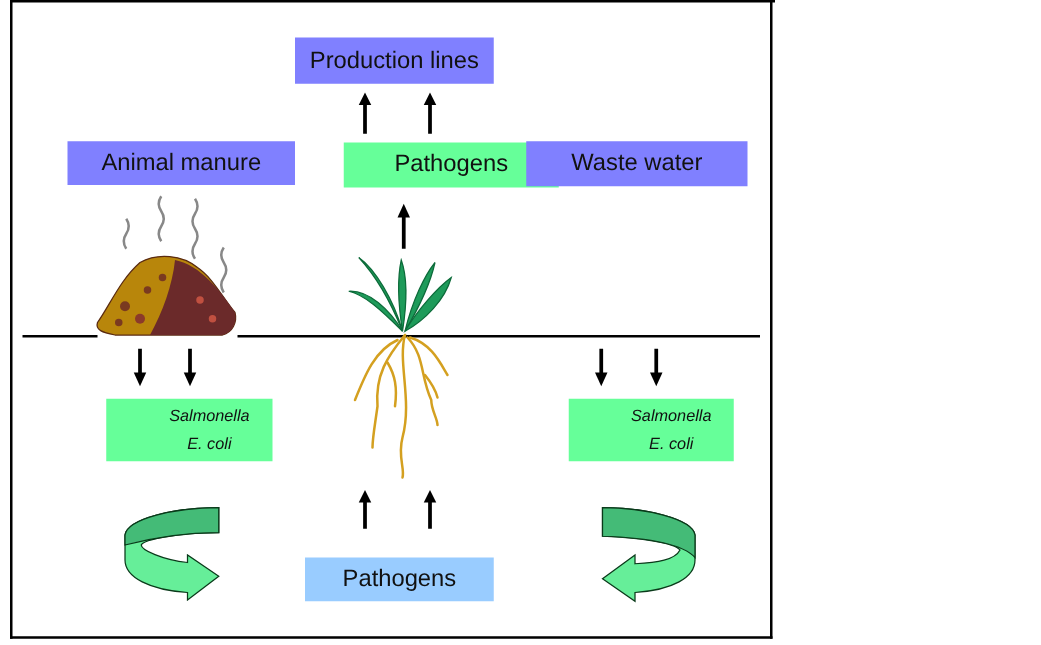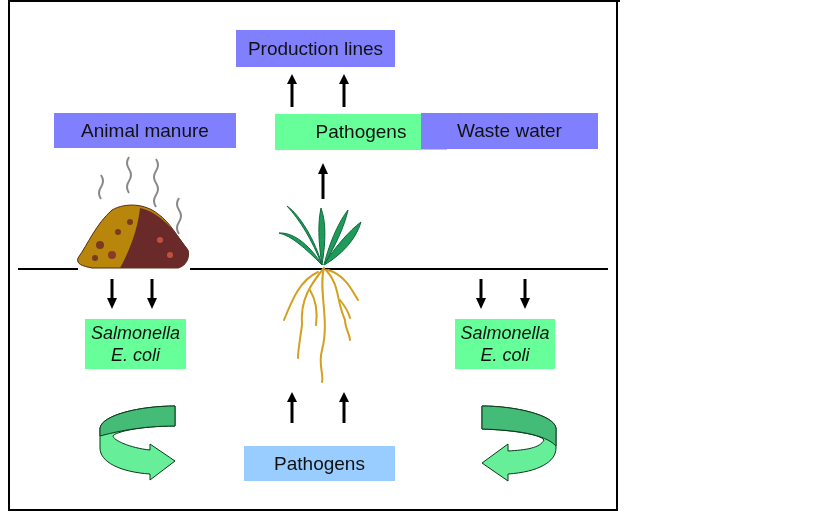--- a/index.html
+++ b/index.html
@@ -6,21 +6,21 @@
   body { width:833px; height:516px; position:relative; overflow:hidden;
          font-family:"Liberation Sans", sans-serif; }
   .frame { position:absolute; left:8px; top:0px; width:610px; height:511px;
            border:2px solid #000; border-top:none; box-sizing:border-box; border-left:2px solid #000; }
   .frame-top { position:absolute; left:8px; top:0; width:612px; height:2px; background:#000; }
   .box { position:absolute; display:flex; align-items:center; justify-content:center;
          color:#111; font-size:19px; text-align:center; line-height:22px; }
   .purple { background:#8080ff; }
   .green { background:#66ff99; }
   .blue { background:#99ccff; }
-  .italic { font-style:italic; font-size:18px; line-height:22px; flex-direction:column; }
+  .italic { font-style:italic; font-size:13px; line-height:22px; flex-direction:column;padding-left:32px; }
   .ground { position:absolute; height:1.5px; background:#000; top:268px; }
   svg.overlay { position:absolute; left:0; top:0; }
 </style>
 </head>
 <body>
 
 <div class="frame-top"></div>
 <div class="frame"></div>
 
 <div class="ground" style="left:18px; width:60px;"></div>

